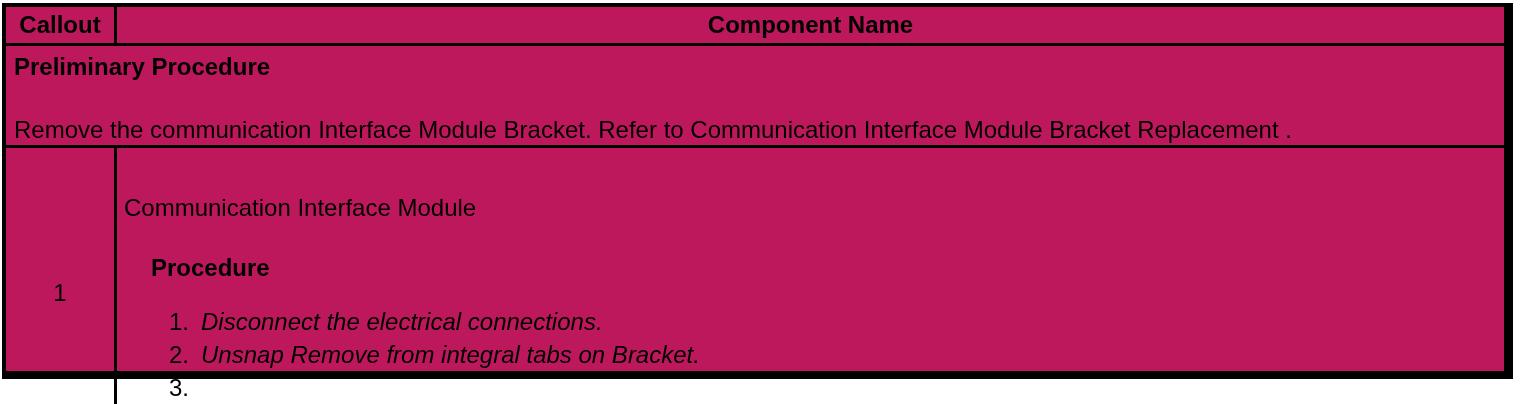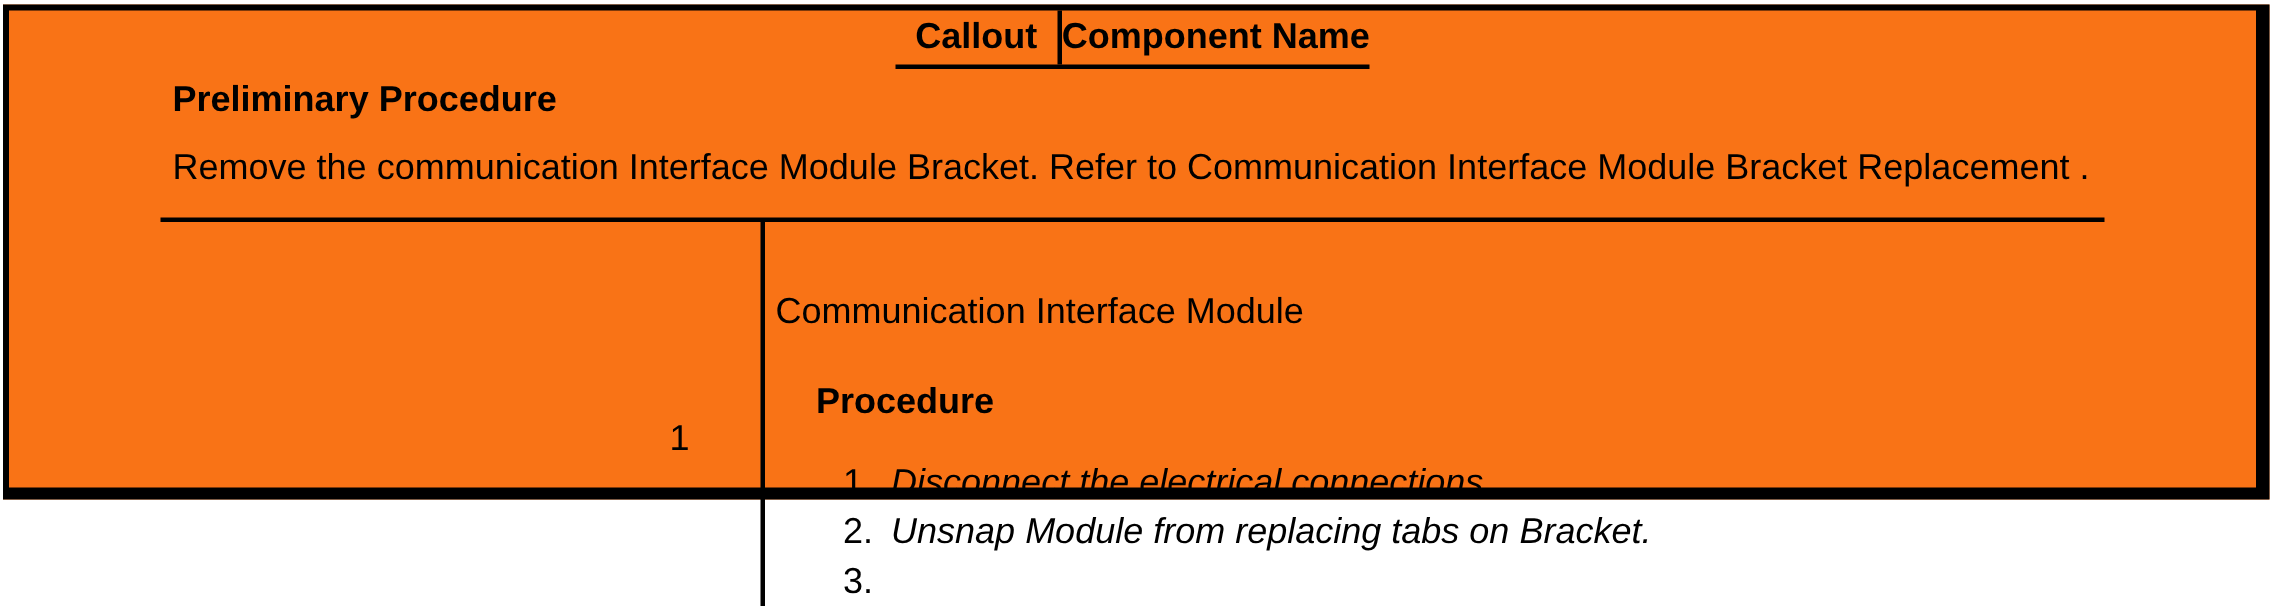--- a/index.html
+++ b/index.html
@@ -13,30 +13,29 @@
     width: 1520px;
     height: 404px;
     background: #ffffff;
     overflow: hidden;
   }
   .doc-table {
     position: absolute;
     left: 2px;
     top: 3px;
     width: 1511px;
-    height: 330px;
+    height: 376px;
     border: 4px solid #000000;
     border-right-width: 9px;
     border-bottom-width: 8px;
     display: flex;
     flex-direction: column;
-    background: #f97316;
+    background: #be185d;
     font-size: 24px;
     line-height: 30px;
-    align-items: center;
   }
   
   .header-row {
     display: flex;
     flex-direction: row;
     height: 39px;
     border-bottom: 3px solid #000000;
     flex: 0 0 auto;
   }
   .header-callout-cell {
@@ -60,21 +59,21 @@
     flex: 0 0 auto;
     height: 102px;
     border-bottom: 3px solid #000000;
     padding: 6px 10px 0 8px;
   }
   .prelim-title {
     font-weight: bold;
     line-height: 30px;
   }
   .prelim-text {
-    margin-top: 15px;
+    margin-top: 33px;
     line-height: 30px;
     white-space: nowrap;
   }
   
   .body-row {
     flex: 1 1 auto;
     display: flex;
     flex-direction: row;
   }
   .callout-cell {
@@ -146,21 +145,21 @@
       <div class="component-cell">
         <div class="component-title">Communication Interface Module</div>
         <div class="procedure-heading">Procedure</div>
         <ol class="steps">
           <li class="step">
             <span class="step-num">1.</span>
             <span class="step-text">Disconnect the electrical connections.</span>
           </li>
           <li class="step">
             <span class="step-num">2.</span>
-            <span class="step-text">Unsnap Module from replacing tabs on Bracket.</span>
+            <span class="step-text">Unsnap Remove from integral tabs on Bracket.</span>
           </li>
           <li class="step">
             <span class="step-num">3.</span>
           </li>
           <li class="step">
             <span class="step-num">4.</span>
           </li>
         </ol>
       </div>
     </div>

